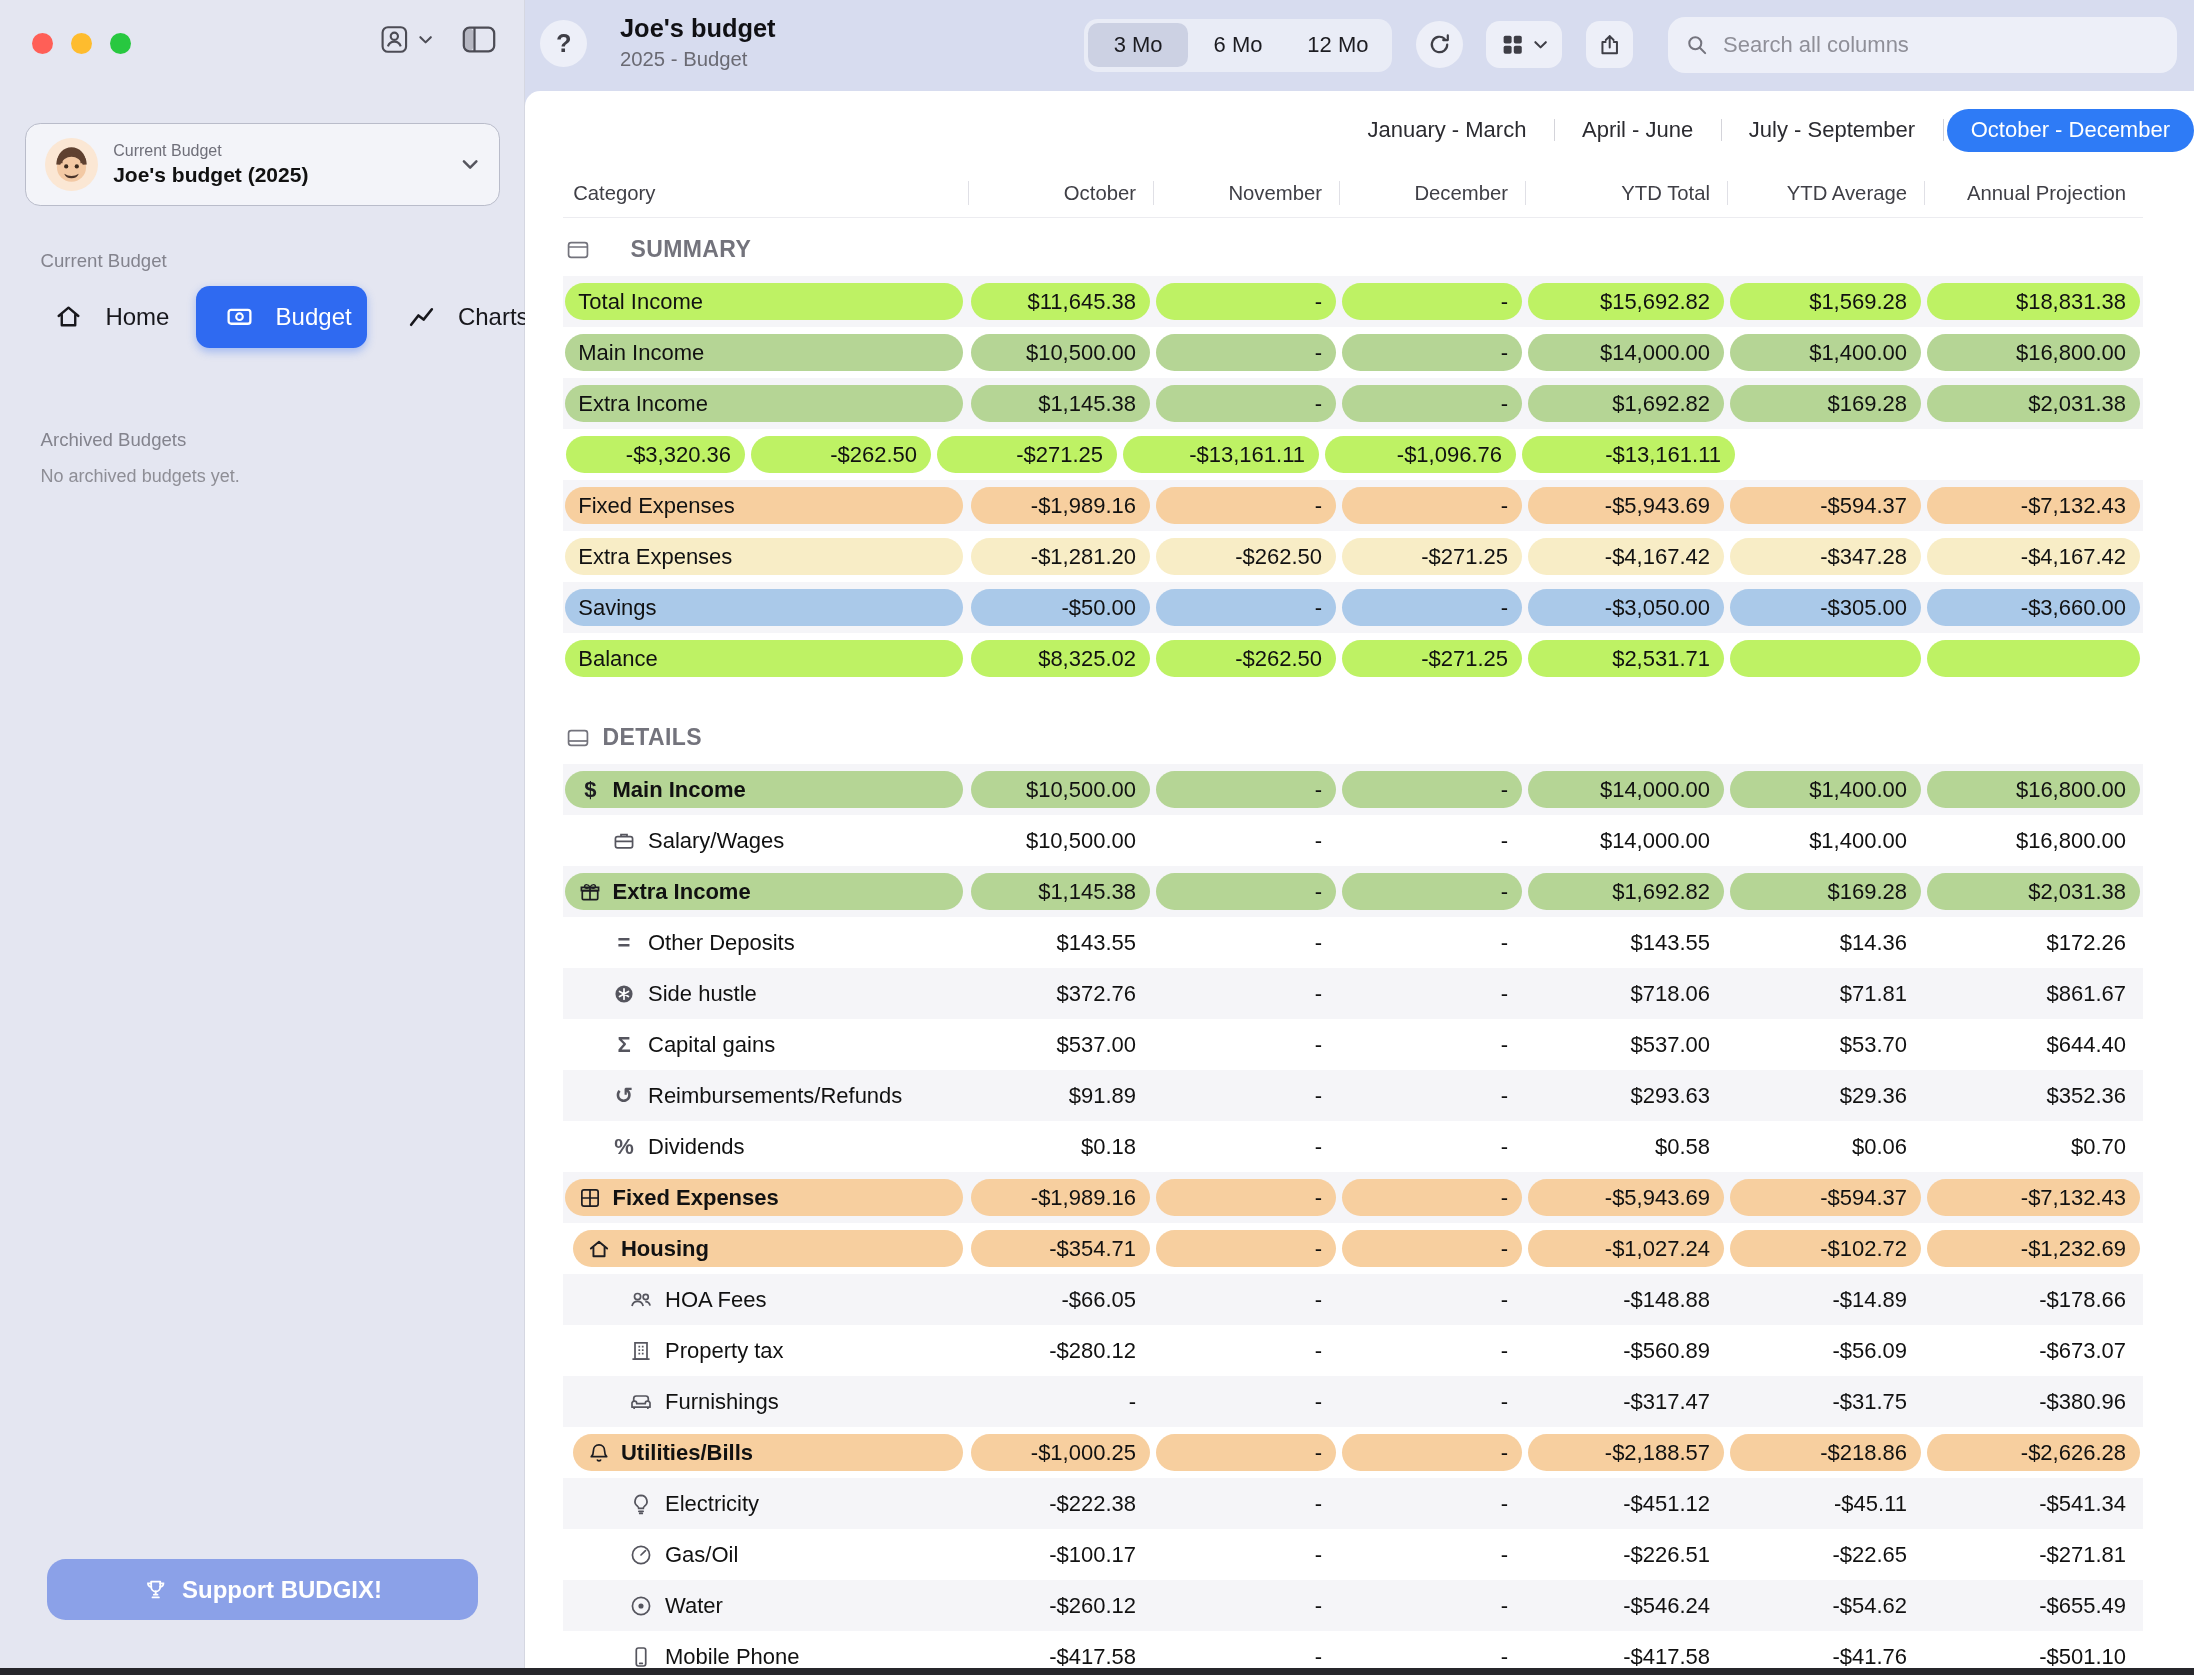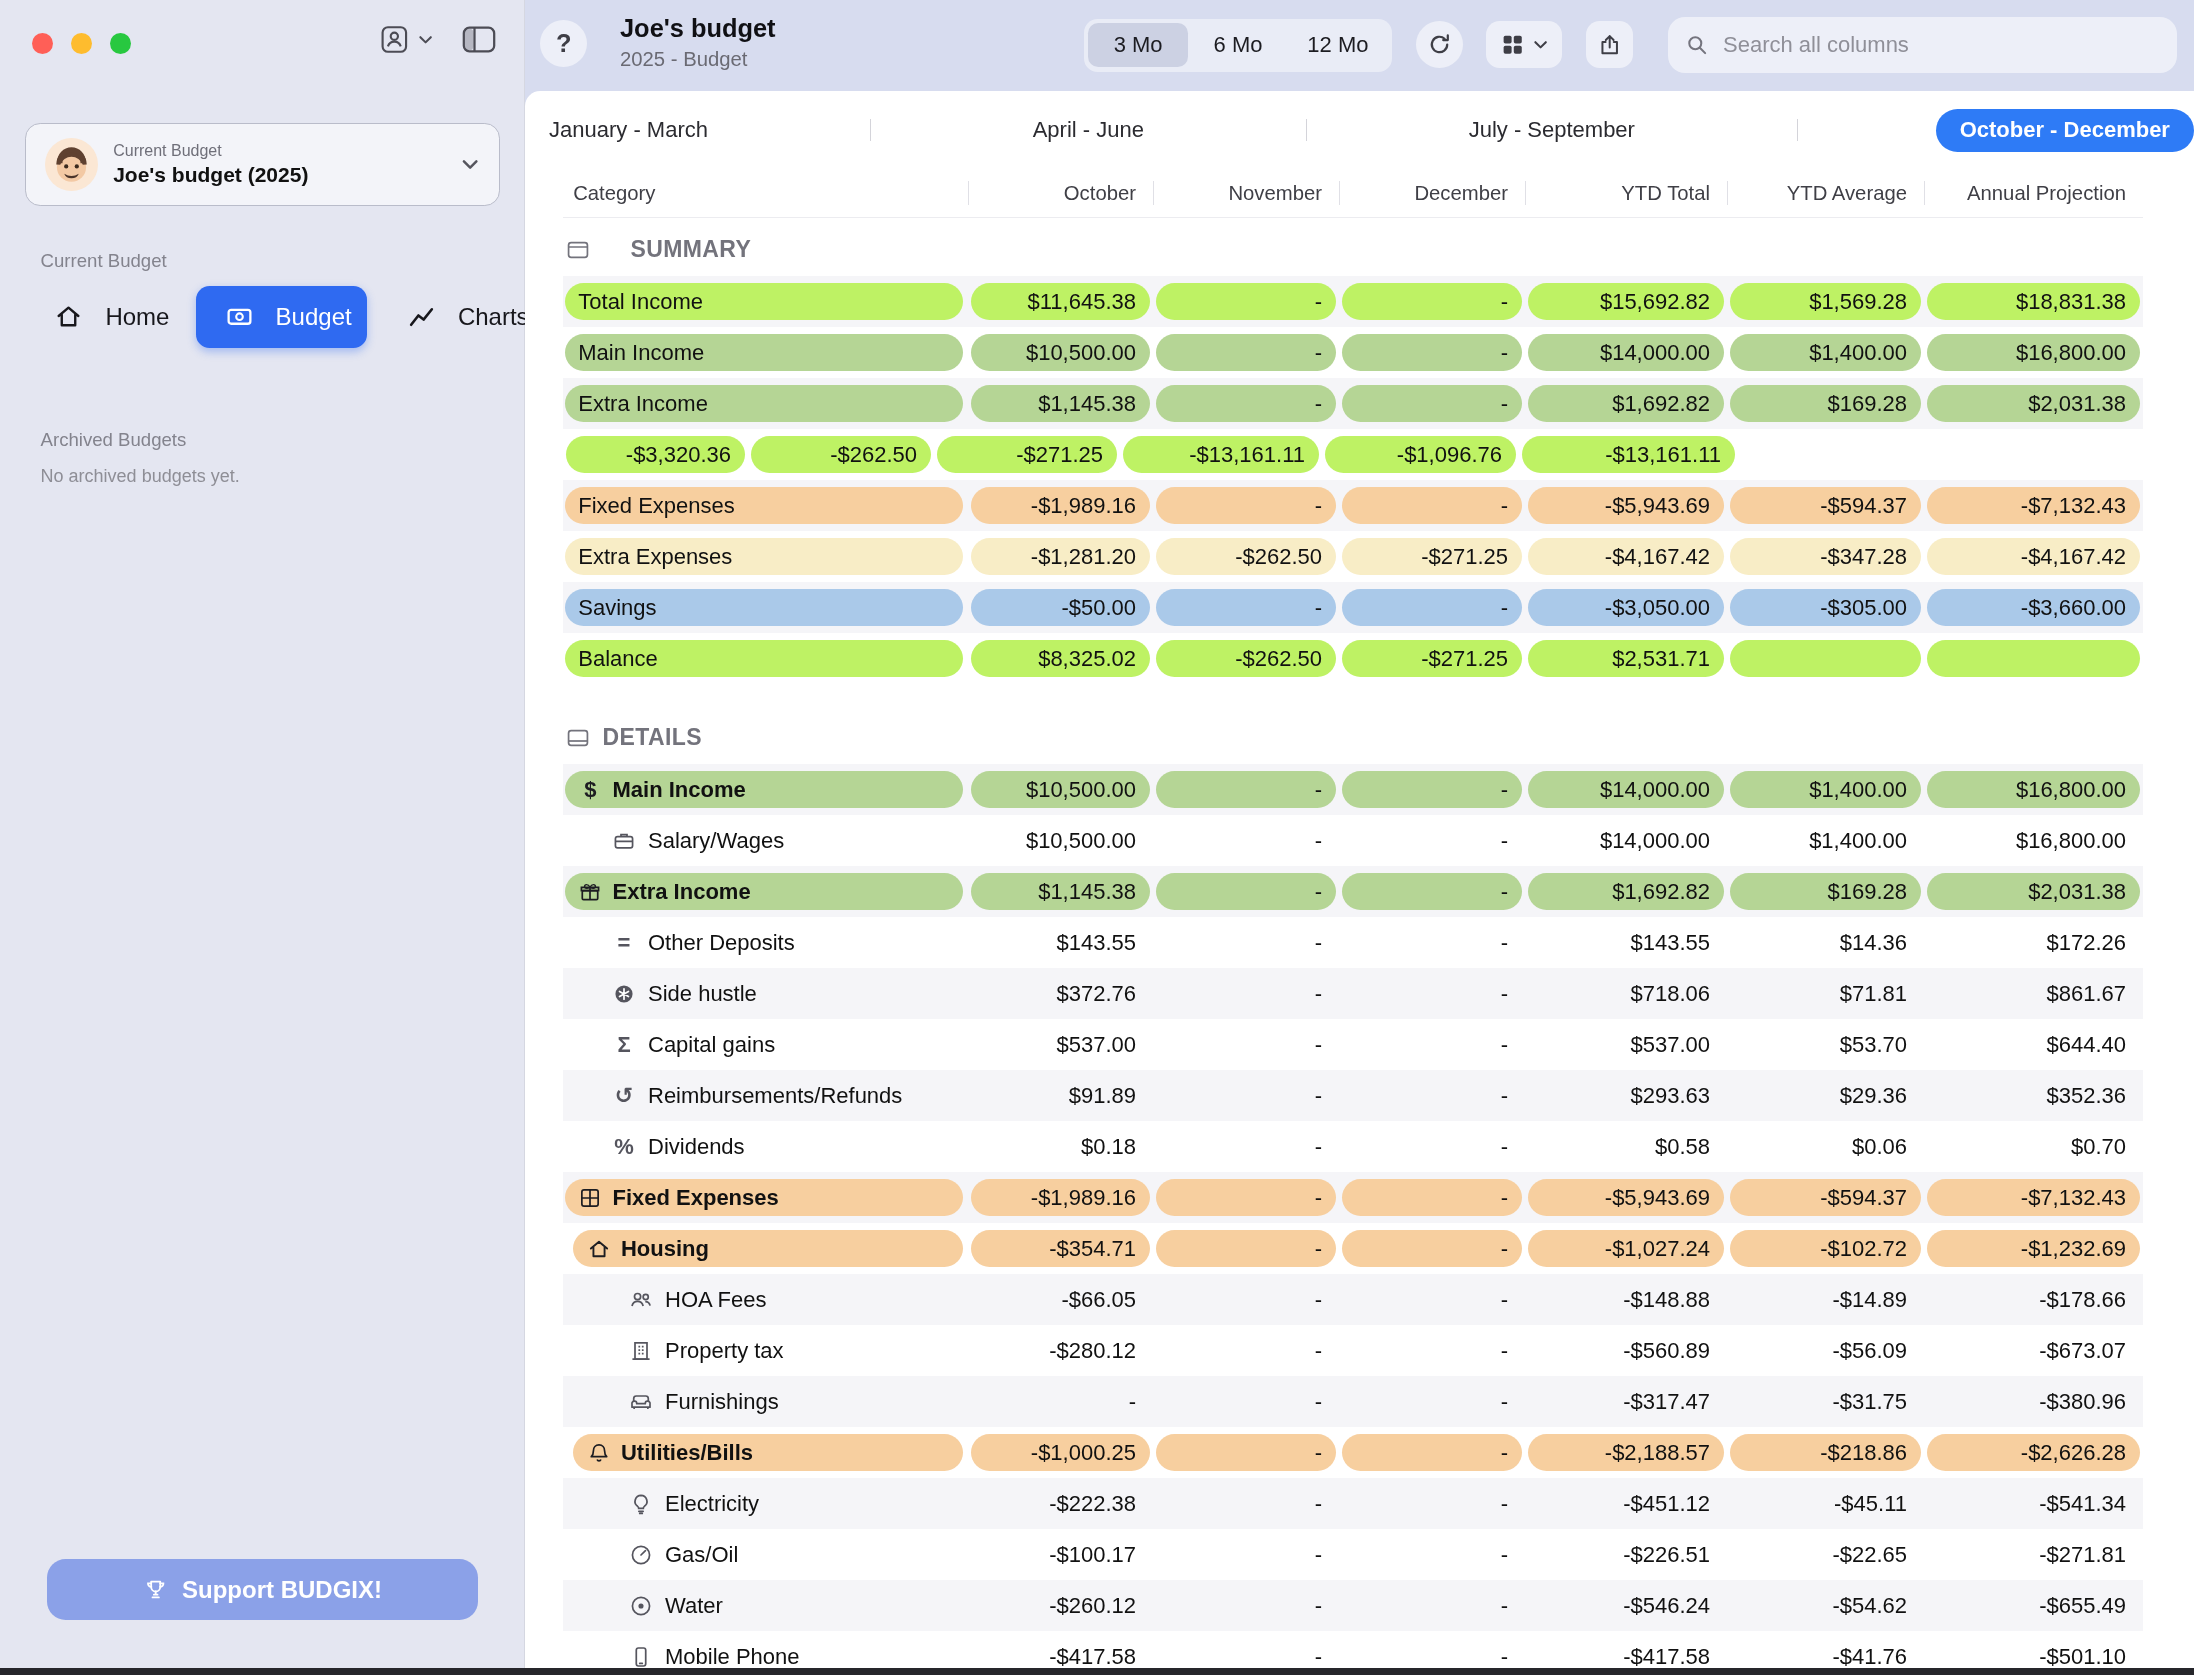--- a/index.html
+++ b/index.html
@@ -90,23 +90,23 @@
     background:rgba(255,255,255,.55); display:flex; align-items:center; padding:0 17px; gap:12px; color:#74747e;
   }
   .search input {
     border:none; outline:none; background:transparent; flex:1; font-size:22px; color:#2d2d33;
     font-family:inherit;
   }
   .search input::placeholder { color:#8f8f98; }
 
   .content { flex:1; background:#fff; border-radius:15.2px 0 0 0; overflow:hidden; display:flex; flex-direction:column; }
 
-  .tabs { height:78px; flex:none; display:flex; align-items:center; justify-content:space-between; }
+  .tabs { height:78px; flex:none; display:flex; align-items:center; justify-content:flex-end; }
   .tab { padding:8.5px 24px; font-size:22px; color:#2b2b30; border-radius:22px; cursor:default; white-space:nowrap; }
-  .tab.selected { background:#2e7bf6; color:#fff; font-weight:700; }
+  .tab.selected { background:#2e7bf6; color:#fff; font-weight:400; }
   .tab-sep { width:0.8px; height:22px; background:#d4d4da; margin:0 3.4px; }
 
   .table { flex:1; margin:0 51px 0 38px; overflow:hidden; display:flex; flex-direction:column; }
   .thead { display:flex; align-items:center; height:49px; flex:none; border-bottom:0.8px solid #ececf0; }
   .th { font-size:20.3px; color:#3f3f46; }
   .th.cat { flex:1; padding-left:10.2px; }
   .th.num { text-align:right; padding-right:17px; position:relative; }
   .th.num::before { content:''; position:absolute; left:0; top:50%; transform:translateY(-50%); width:0.8px; height:24px; background:#e0e0e6; }
   .c0{width:185px}.c1{width:186px}.c2{width:186px}.c3{width:202px}.c4{width:197px}.c5{width:219px}
 

